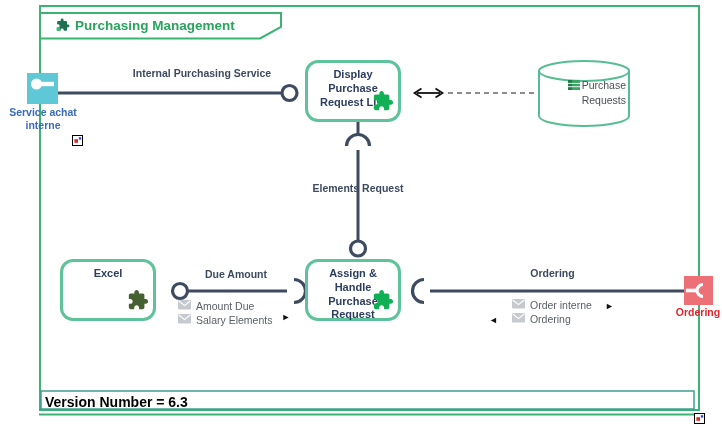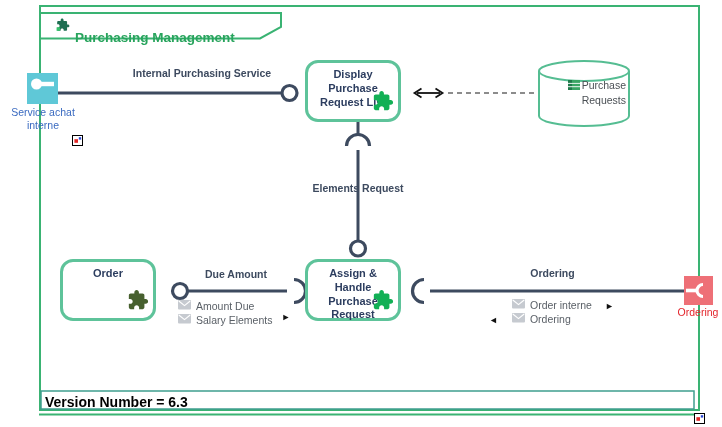--- a/index.html
+++ b/index.html
@@ -19,24 +19,24 @@
   }
   .comp .puz{position:absolute;right:4px;bottom:3px;}
   .connlabel{
     position:absolute;text-align:center;font-size:10.5px;font-weight:bold;color:#3d4a5f;
   }
   .flowrow{
     display:flex;align-items:flex-end;gap:5px;height:14px;
     font-size:10.5px;color:#595f66;white-space:nowrap;
   }
   .flowarrow{font-size:9px;color:#111111;line-height:1;}
-  .portlabel{position:absolute;text-align:center;font-size:10.5px;font-weight:normal;line-height:1.25;}
+  .portlabel{position:absolute;text-align:center;font-size:10.5px;font-weight:bold;line-height:1.25;}
   .tabtitle{
     position:absolute;left:75px;top:13px;height:26px;line-height:26px;
-    font-size:13.5px;font-weight:bold;color:#28a45d;white-space:nowrap;margin-top:12px;
+    font-size:13.5px;font-weight:bold;color:#28a45d;white-space:nowrap;
   }
   .versiontext{
     position:absolute;left:45px;top:394px;font-size:14px;font-weight:bold;color:#000000;white-space:nowrap;
   }
   .dstext{
     position:absolute;left:544px;top:79px;width:82px;text-align:right;
     font-size:10.5px;color:#4b5055;line-height:13px;
   }
 </style>
 </head>
@@ -129,21 +129,21 @@
   <div class="comp" style="left:305px;top:60px">
     <div class="ctitle">Display Purchase Request List</div>
     <span class="puz">
       <svg width="22" height="22" viewBox="0 0 24 24">
           <use href="#puzzle-path" fill="#12b055"></use>
         </svg>
     </span>
   </div>
 
   <div class="comp" style="left:60px;top:259px">
-    <div class="ctitle">Order</div>
+    <div class="ctitle">Excel</div>
     <span class="puz">
       <svg width="22" height="22" viewBox="0 0 24 24">
           <use href="#puzzle-path" fill="#47602f"></use>
         </svg>
     </span>
   </div>
 
   <div class="comp" style="left:305px;top:259px">
     <div class="ctitle">Assign &amp; Handle Purchase Request</div>
     <span class="puz">

